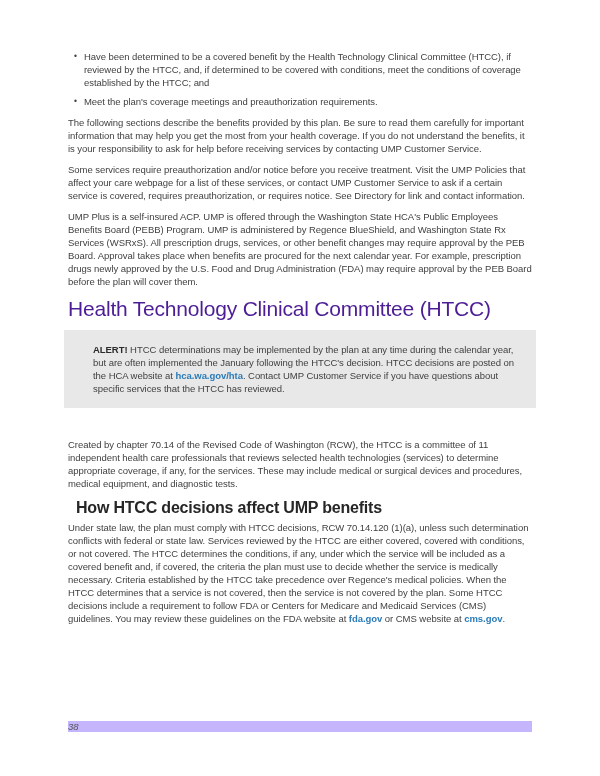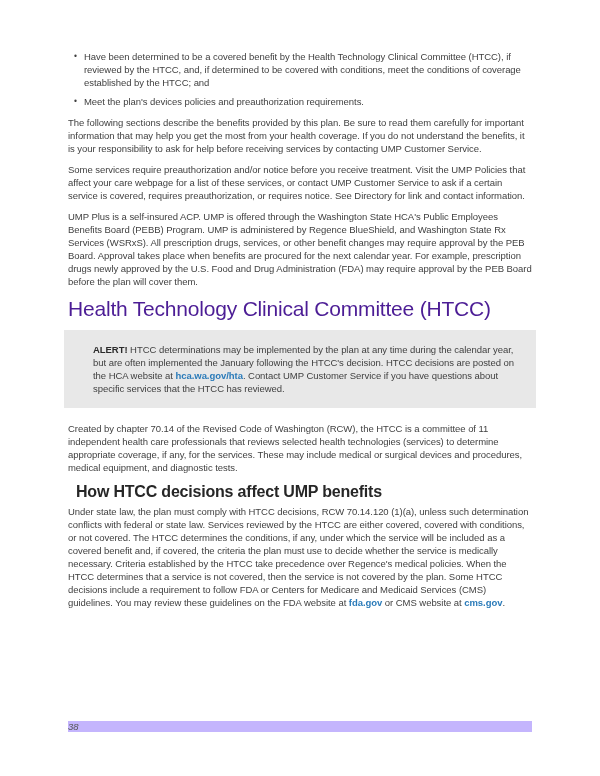--- a/index.html
+++ b/index.html
@@ -27,21 +27,21 @@
   h1.section-heading {
     font-size: 21px;
     font-weight: 300;
     color: #4c1d95;
     letter-spacing: -0.2px;
     margin: 6px 0 8px 0;
     line-height: 26px;
   }
   .alert-box {
     background: #e8e8e8;
-    margin: 0 -4px 14px -4px;
+    margin: 0 -4px 30px -4px;
     padding: 13px 20px 13px 29px;
   }
   .alert-box p { margin: 0; }
   .alert-label { font-weight: 700; color: #2b2b2b; }
   h2.sub-heading {
     font-size: 16px;
     font-weight: 700;
     color: #262626;
     letter-spacing: -0.2px;
     margin: 6px 0 3px 8px;
@@ -72,21 +72,21 @@
 <div class="page">
   <div class="content">
 
     <ul class="bullet-list">
       <li class="bullet-item">
         <span class="bullet-marker">•</span>
         <span>Have been determined to be a covered benefit by the Health Technology Clinical Committee (HTCC), if reviewed by the HTCC, and, if determined to be covered with conditions, meet the conditions of coverage established by the HTCC; and</span>
       </li>
       <li class="bullet-item">
         <span class="bullet-marker">•</span>
-        <span>Meet the plan's devices policies and preauthorization requirements.</span>
+        <span>Meet the plan's coverage meetings and preauthorization requirements.</span>
       </li>
     </ul>
 
     <p class="body-text">The following sections describe the benefits provided by this plan. Be sure to read them carefully for important information that may help you get the most from your health coverage. If you do not understand the benefits, it is your responsibility to ask for help before receiving services by contacting UMP Customer Service.</p>
     <p class="body-text">Some services require preauthorization and/or notice before you receive treatment. Visit the UMP Policies that affect your care webpage for a list of these services, or contact UMP Customer Service to ask if a certain service is covered, requires preauthorization, or requires notice. See Directory for link and contact information.</p>
     <p class="body-text">UMP Plus is a self-insured ACP. UMP is offered through the Washington State HCA's Public Employees Benefits Board (PEBB) Program. UMP is administered by Regence BlueShield, and Washington State Rx Services (WSRxS). All prescription drugs, services, or other benefit changes may require approval by the PEB Board. Approval takes place when benefits are procured for the next calendar year. For example, prescription drugs newly approved by the U.S. Food and Drug Administration (FDA) may require approval by the PEB Board before the plan will cover them.</p>
 
     <h1 class="section-heading">Health Technology Clinical Committee (HTCC)</h1>
 
     <div class="alert-box">

